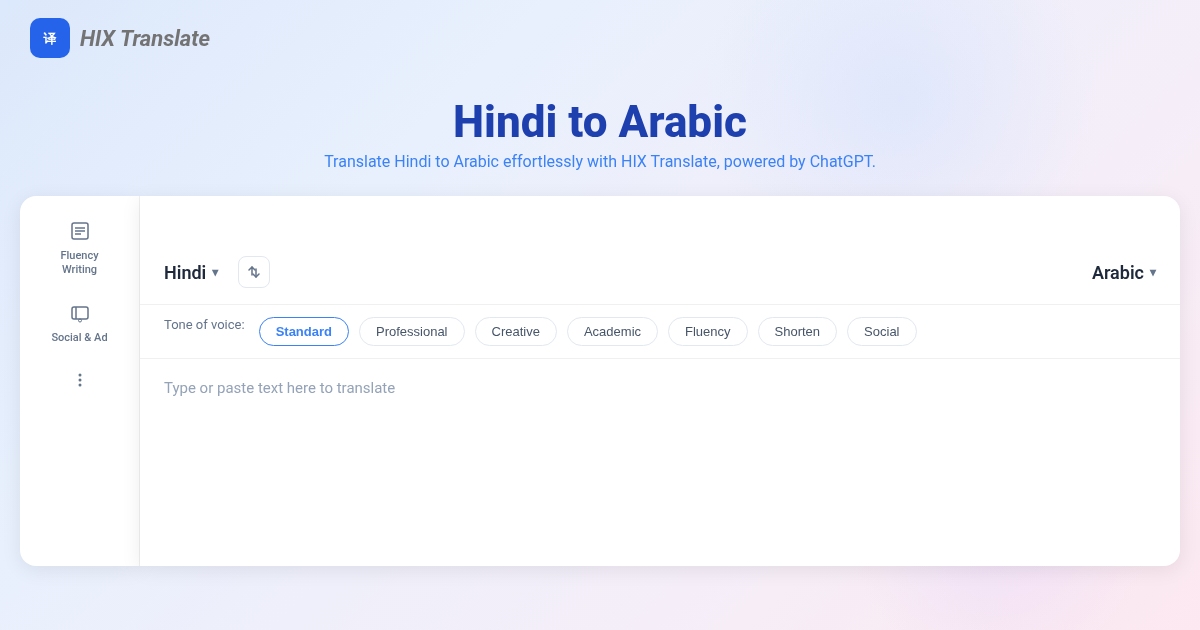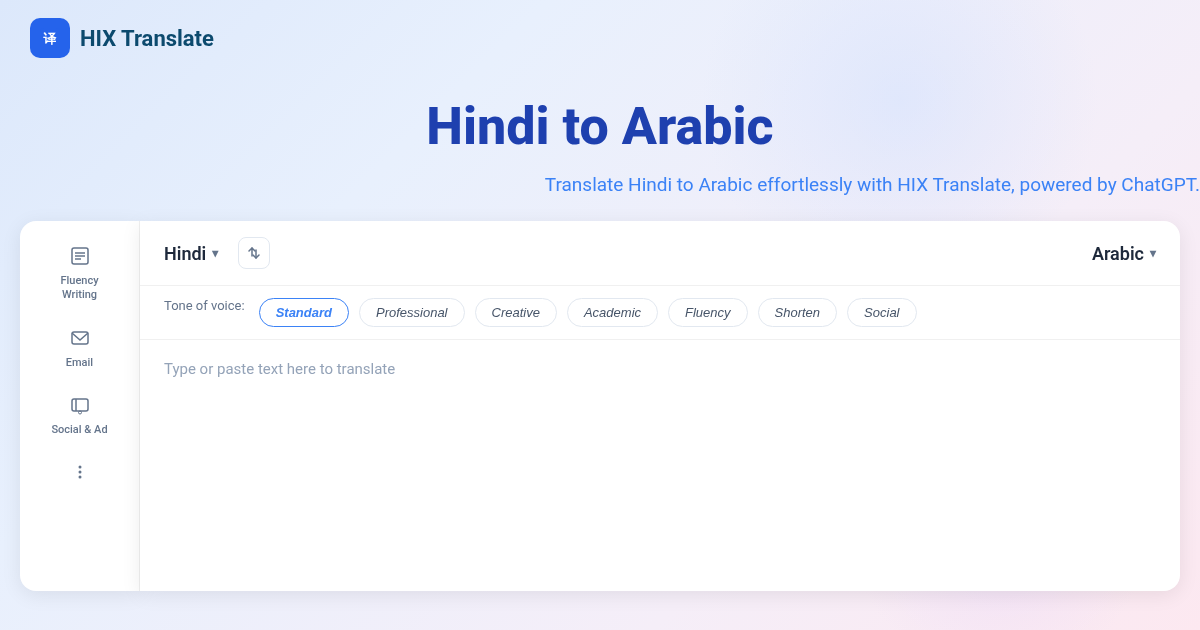--- a/index.html
+++ b/index.html
@@ -68,43 +68,43 @@
       font-weight: bold;
     }
 
     .logo-text {
       font-size: 22px;
       font-weight: 700;
       color: #1e2d4e;
     }
 
     .logo-text span {
-      color: #0c4a6e;
+      color: #737373;
+      font-style: italic;
     }
 
     
     .hero {
       position: relative;
       z-index: 10;
       text-align: center;
       padding: 20px 0 25px 0;
     }
 
     .hero-title {
-      font-size: 52px;
+      font-size: 44px;
       font-weight: 800;
       color: #1e40af;
-      margin-bottom: 16px;
+      margin-bottom: 4px;
     }
 
     .hero-subtitle {
-      font-size: 19px;
+      font-size: 16px;
       color: #3b82f6;
       font-weight: 400;
-      text-align: right;
     }
 
     
     .main-content {
       position: relative;
       z-index: 10;
       display: flex;
       padding: 0 20px;
       gap: 0;
       height: 370px;
@@ -161,20 +161,21 @@
       flex-direction: column;
     }
 
     
     .language-bar {
       display: flex;
       align-items: center;
       padding: 16px 24px;
       border-bottom: 1px solid #f0f0f0;
       gap: 20px;
+      margin-top: 44px;
     }
 
     .language-selector {
       display: flex;
       align-items: center;
       gap: 6px;
       cursor: pointer;
       font-size: 18px;
       font-weight: 600;
       color: #1e293b;
@@ -223,21 +224,20 @@
     .tone-btn {
       padding: 6px 16px;
       border-radius: 20px;
       border: 1.5px solid #e2e8f0;
       background: white;
       font-size: 13px;
       color: #475569;
       cursor: pointer;
       font-weight: 500;
       transition: all 0.2s;
-      font-style: italic;
     }
 
     .tone-btn.active {
       background: white;
       border-color: #3b82f6;
       color: #3b82f6;
       font-weight: 600;
     }
 
     
@@ -293,29 +293,20 @@
     <div class="sidebar-item">
       <span class="icon">
         <svg width="20" height="20" viewBox="0 0 20 20" fill="none">
           <rect x="2" y="2" width="16" height="16" rx="2" stroke="#64748b" stroke-width="1.5"></rect>
           <line x1="5" y1="7" x2="15" y2="7" stroke="#64748b" stroke-width="1.5"></line>
           <line x1="5" y1="10" x2="15" y2="10" stroke="#64748b" stroke-width="1.5"></line>
           <line x1="5" y1="13" x2="11" y2="13" stroke="#64748b" stroke-width="1.5"></line>
         </svg>
       </span>
       <span class="label">Fluency Writing</span>
-    </div>
-    <div class="sidebar-item">
-      <span class="icon">
-        <svg width="20" height="20" viewBox="0 0 20 20" fill="none">
-          <rect x="2" y="4" width="16" height="12" rx="2" stroke="#64748b" stroke-width="1.5"></rect>
-          <polyline points="2,5 10,12 18,5" stroke="#64748b" stroke-width="1.5" fill="none"></polyline>
-        </svg>
-      </span>
-      <span class="label">Email</span>
     </div>
     <div class="sidebar-item">
       <span class="icon">
         <svg width="20" height="20" viewBox="0 0 20 20" fill="none">
           <rect x="2" y="4" width="16" height="12" rx="2" stroke="#64748b" stroke-width="1.5"></rect>
           <line x1="6" y1="4" x2="6" y2="16" stroke="#64748b" stroke-width="1.5"></line>
           <circle cx="10" cy="17.5" r="1.5" stroke="#64748b" stroke-width="1" fill="none"></circle>
         </svg>
       </span>
       <span class="label">Social &amp; Ad</span>

